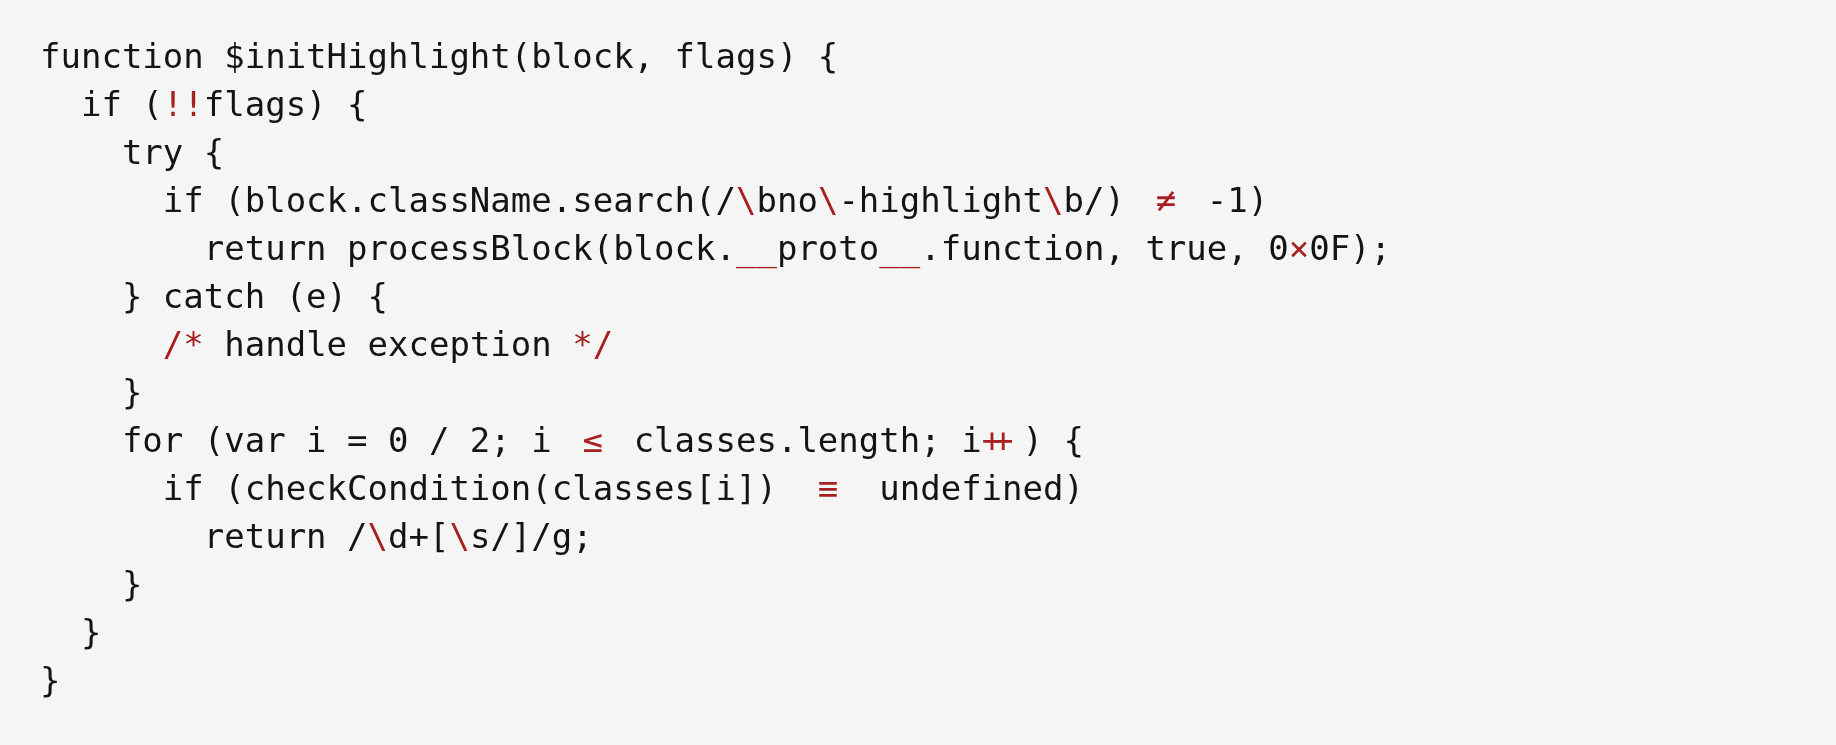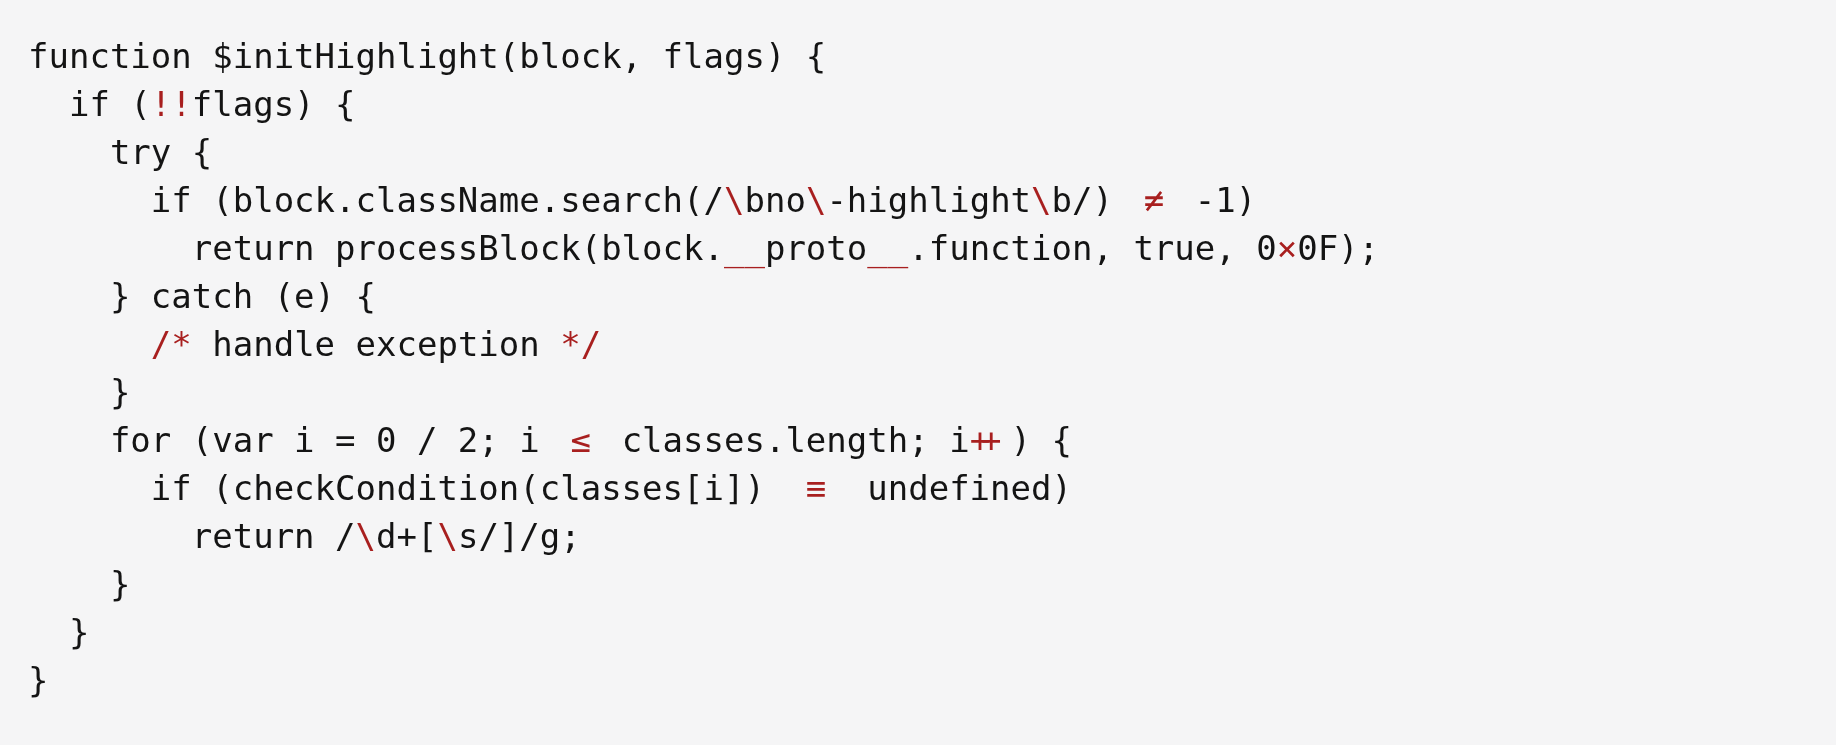--- a/index.html
+++ b/index.html
@@ -7,21 +7,21 @@
     padding: 0;
   }
   body {
     width: 1836px;
     height: 745px;
     overflow: hidden;
     background: #f5f5f6;
   }
   .code-sample {
     box-sizing: border-box;
-    padding: 32px 0 0 28px;
+    padding: 32px 0 0 40px;
     font-family: "DejaVu Sans Mono", "Liberation Mono", monospace;
     font-size: 34px;
     line-height: 48px;
     font-weight: 400;
     color: #141414;
     white-space: pre;
     letter-spacing: 0;
   }
   .code-line {
     height: 48px;

